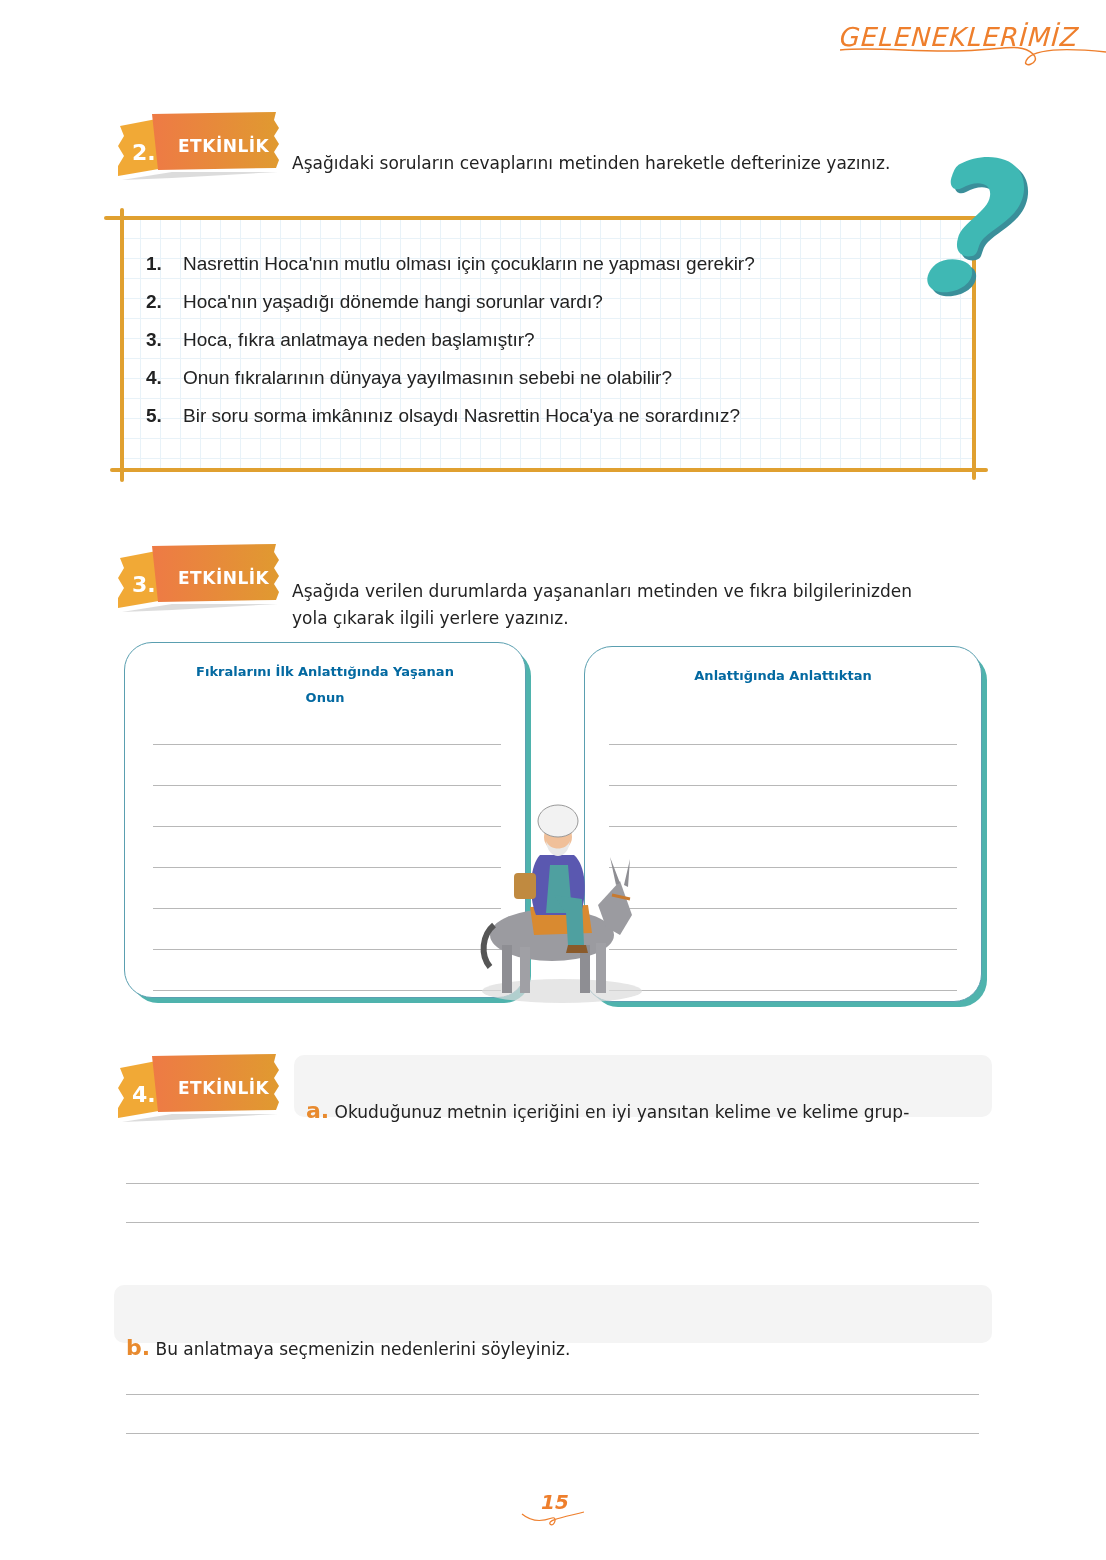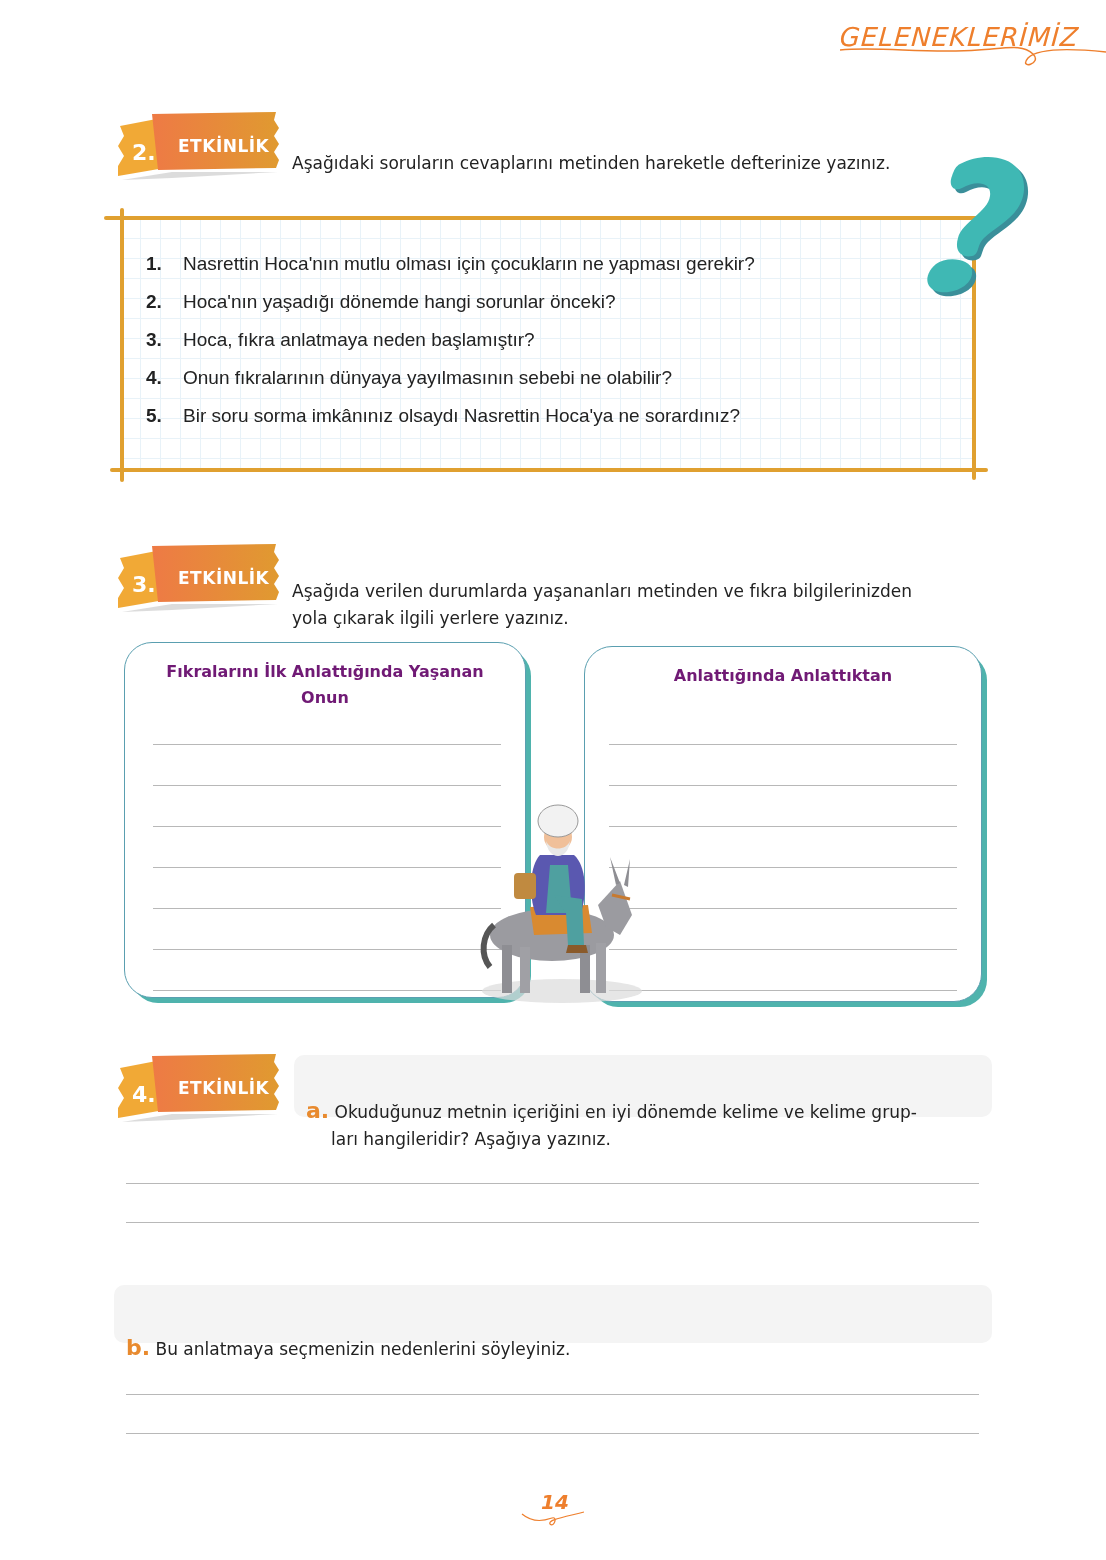--- a/index.html
+++ b/index.html
@@ -69,21 +69,21 @@
   .sbox {
     background: #fff;
     border: 1.5px solid #5a9fb0;
     border-radius: 28px;
     box-shadow: 6px 6px 0 -1px #4fb3ad;
   }
   .sbox-title {
     position: absolute; left: 0; right: 0; top: 16px;
     text-align: center; font-weight: bold;
     font-family: "DejaVu Sans", sans-serif;
-    font-size: 16px; line-height: 26px; color: #701a75;
+    font-size: 13px; line-height: 26px; color: #0369a1;
   }
   .wline { position: absolute; height: 1px; background: #b8b8b8; }
 
   
   .prompt {
     background: #f4f4f4; border-radius: 10px;
   }
   .prompt .letter {
     color: #e88a2e; font-weight: bold; font-size: 22px;
     font-family: "DejaVu Sans", sans-serif;
@@ -126,21 +126,21 @@
 <div class="abs qline-left"></div>
 <div class="abs qline-right"></div>
 
 <ul class="abs qlist">
   <li>
       <span class="n">1.</span>
       <span>Nasrettin Hoca'nın mutlu olması için çocukların ne yapması gerekir?</span>
     </li>
   <li>
       <span class="n">2.</span>
-      <span>Hoca'nın yaşadığı dönemde hangi sorunlar önceki?</span>
+      <span>Hoca'nın yaşadığı dönemde hangi sorunlar vardı?</span>
     </li>
   <li>
       <span class="n">3.</span>
       <span>Hoca, fıkra anlatmaya neden  başlamıştır?</span>
     </li>
   <li>
       <span class="n">4.</span>
       <span>Onun fıkralarının dünyaya yayılmasının sebebi ne olabilir?</span>
     </li>
   <li>
@@ -240,31 +240,30 @@
     <path d="M6 68 L64 58 L60 8 L8 18 L12 28 L6 38 L12 48 L6 58 Z" fill="#f0a020" opacity="0.9"></path>
     <path d="M40 6 L164 4 L162 12 L167 20 L162 28 L167 36 L162 44 L167 52 L164 60 L46 62 Z" fill="url(#bg3)"></path>
     <path d="M10 72 L60 64 L166 64 L60 70 Z" fill="#9a9a9a" opacity="0.35"></path>
   </svg>
   <span class="num">4.</span>
   <span class="lbl">ETKİNLİK</span>
 </div>
 
 <div class="abs prompt" style="left:294px; top:1055px; width:698px; height:62px;">
   <div class="abs instr" style="left:12px; top:6px; line-height:27px;">
-    <div><span class="letter">a.</span> <span>Okuduğunuz metnin içeriğini en iyi dönemde kelime ve kelime grup-</span></div>
-    <div style="padding-left:25px;">ları hangileridir? Aşağıya yazınız.</div>
+    <div><span class="letter">a.</span> <span>Okuduğunuz metnin içeriğini en iyi yansıtan kelime ve kelime grup-</span></div>
   </div>
 </div>
 <div class="aline" style="top:1183px;"></div>
 <div class="aline" style="top:1222px;"></div>
 
 <div class="abs prompt" style="left:114px; top:1285px; width:878px; height:58px;">
   <div class="abs instr" style="left:12px; top:13px;">
     <span class="letter">b.</span> <span>Bu anlatmaya seçmenizin nedenlerini söyleyiniz.</span>
   </div>
 </div>
 <div class="aline" style="top:1394px;"></div>
 <div class="aline" style="top:1433px;"></div>
 
-<div class="abs pagenum">14</div>
+<div class="abs pagenum">15</div>
 <svg class="abs" style="left:520px; top:1510px;" width="66" height="20" viewBox="0 0 66 20">
   <path d="M2 4 C14 14, 26 10, 32 8 C38 6, 34 18, 30 14 C28 10, 40 8, 64 2" fill="none" stroke="#ee7f2d" stroke-width="1.2"></path>
 </svg>
 
 </body></html>

